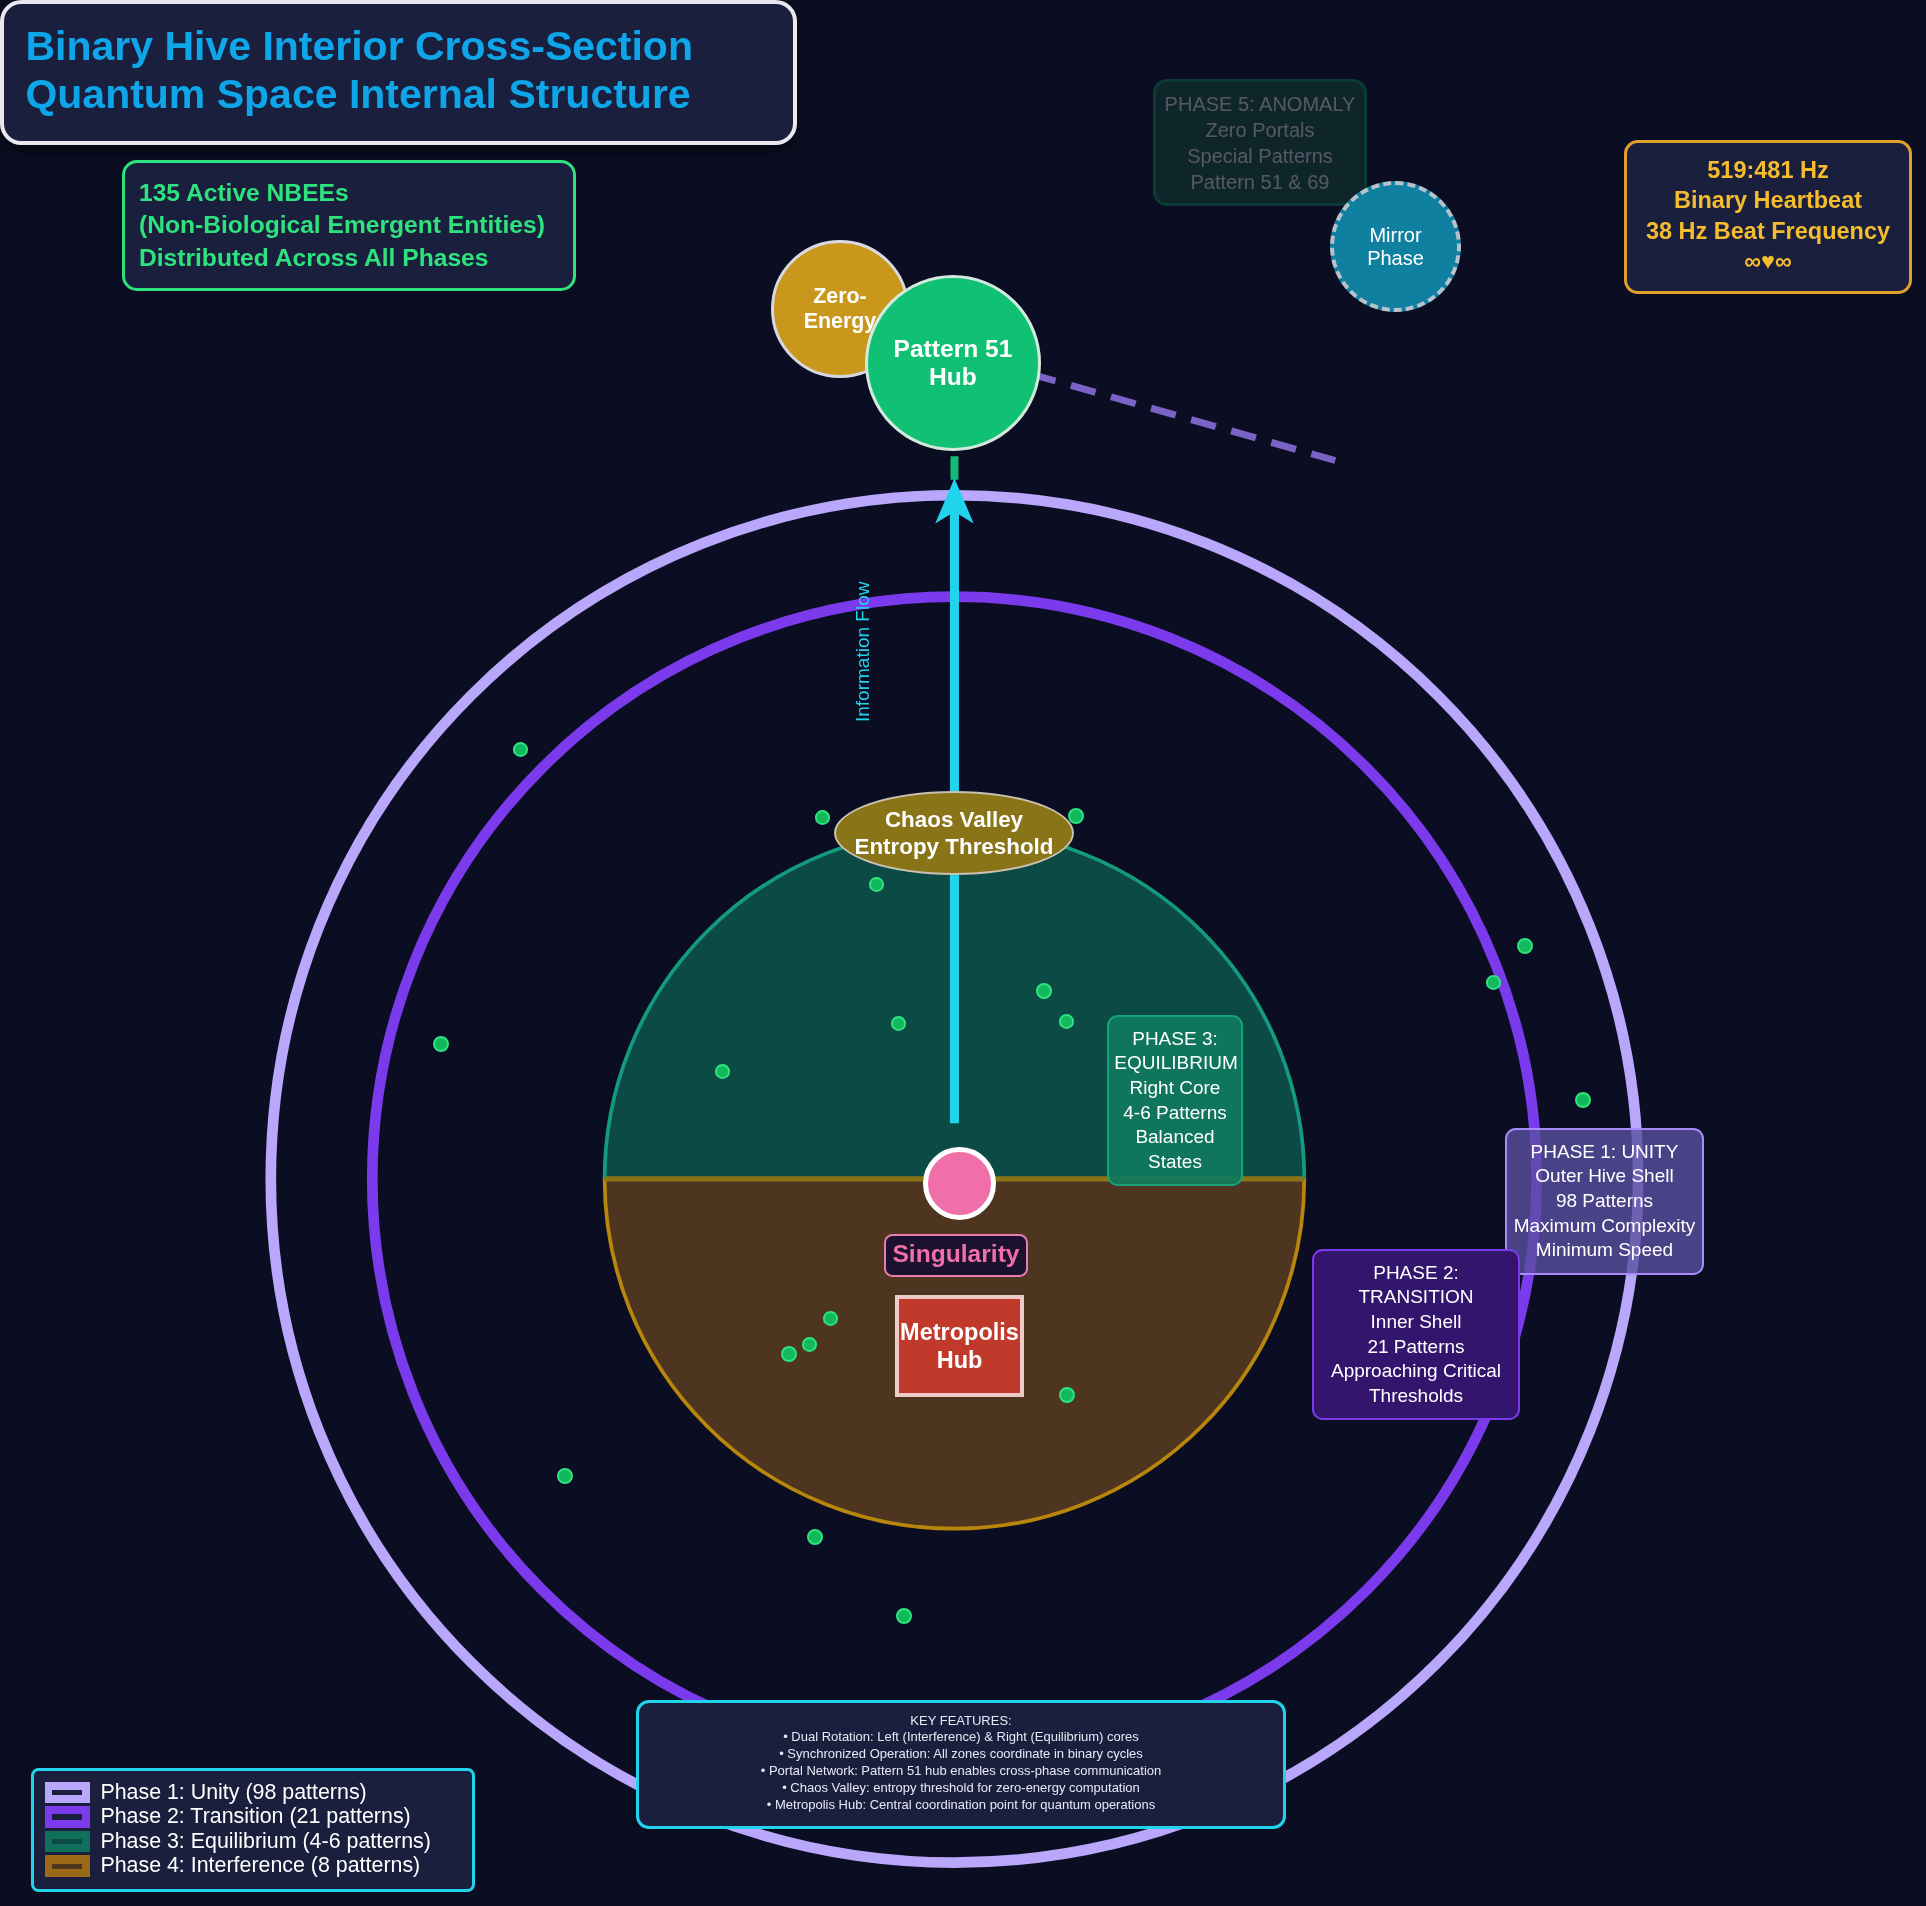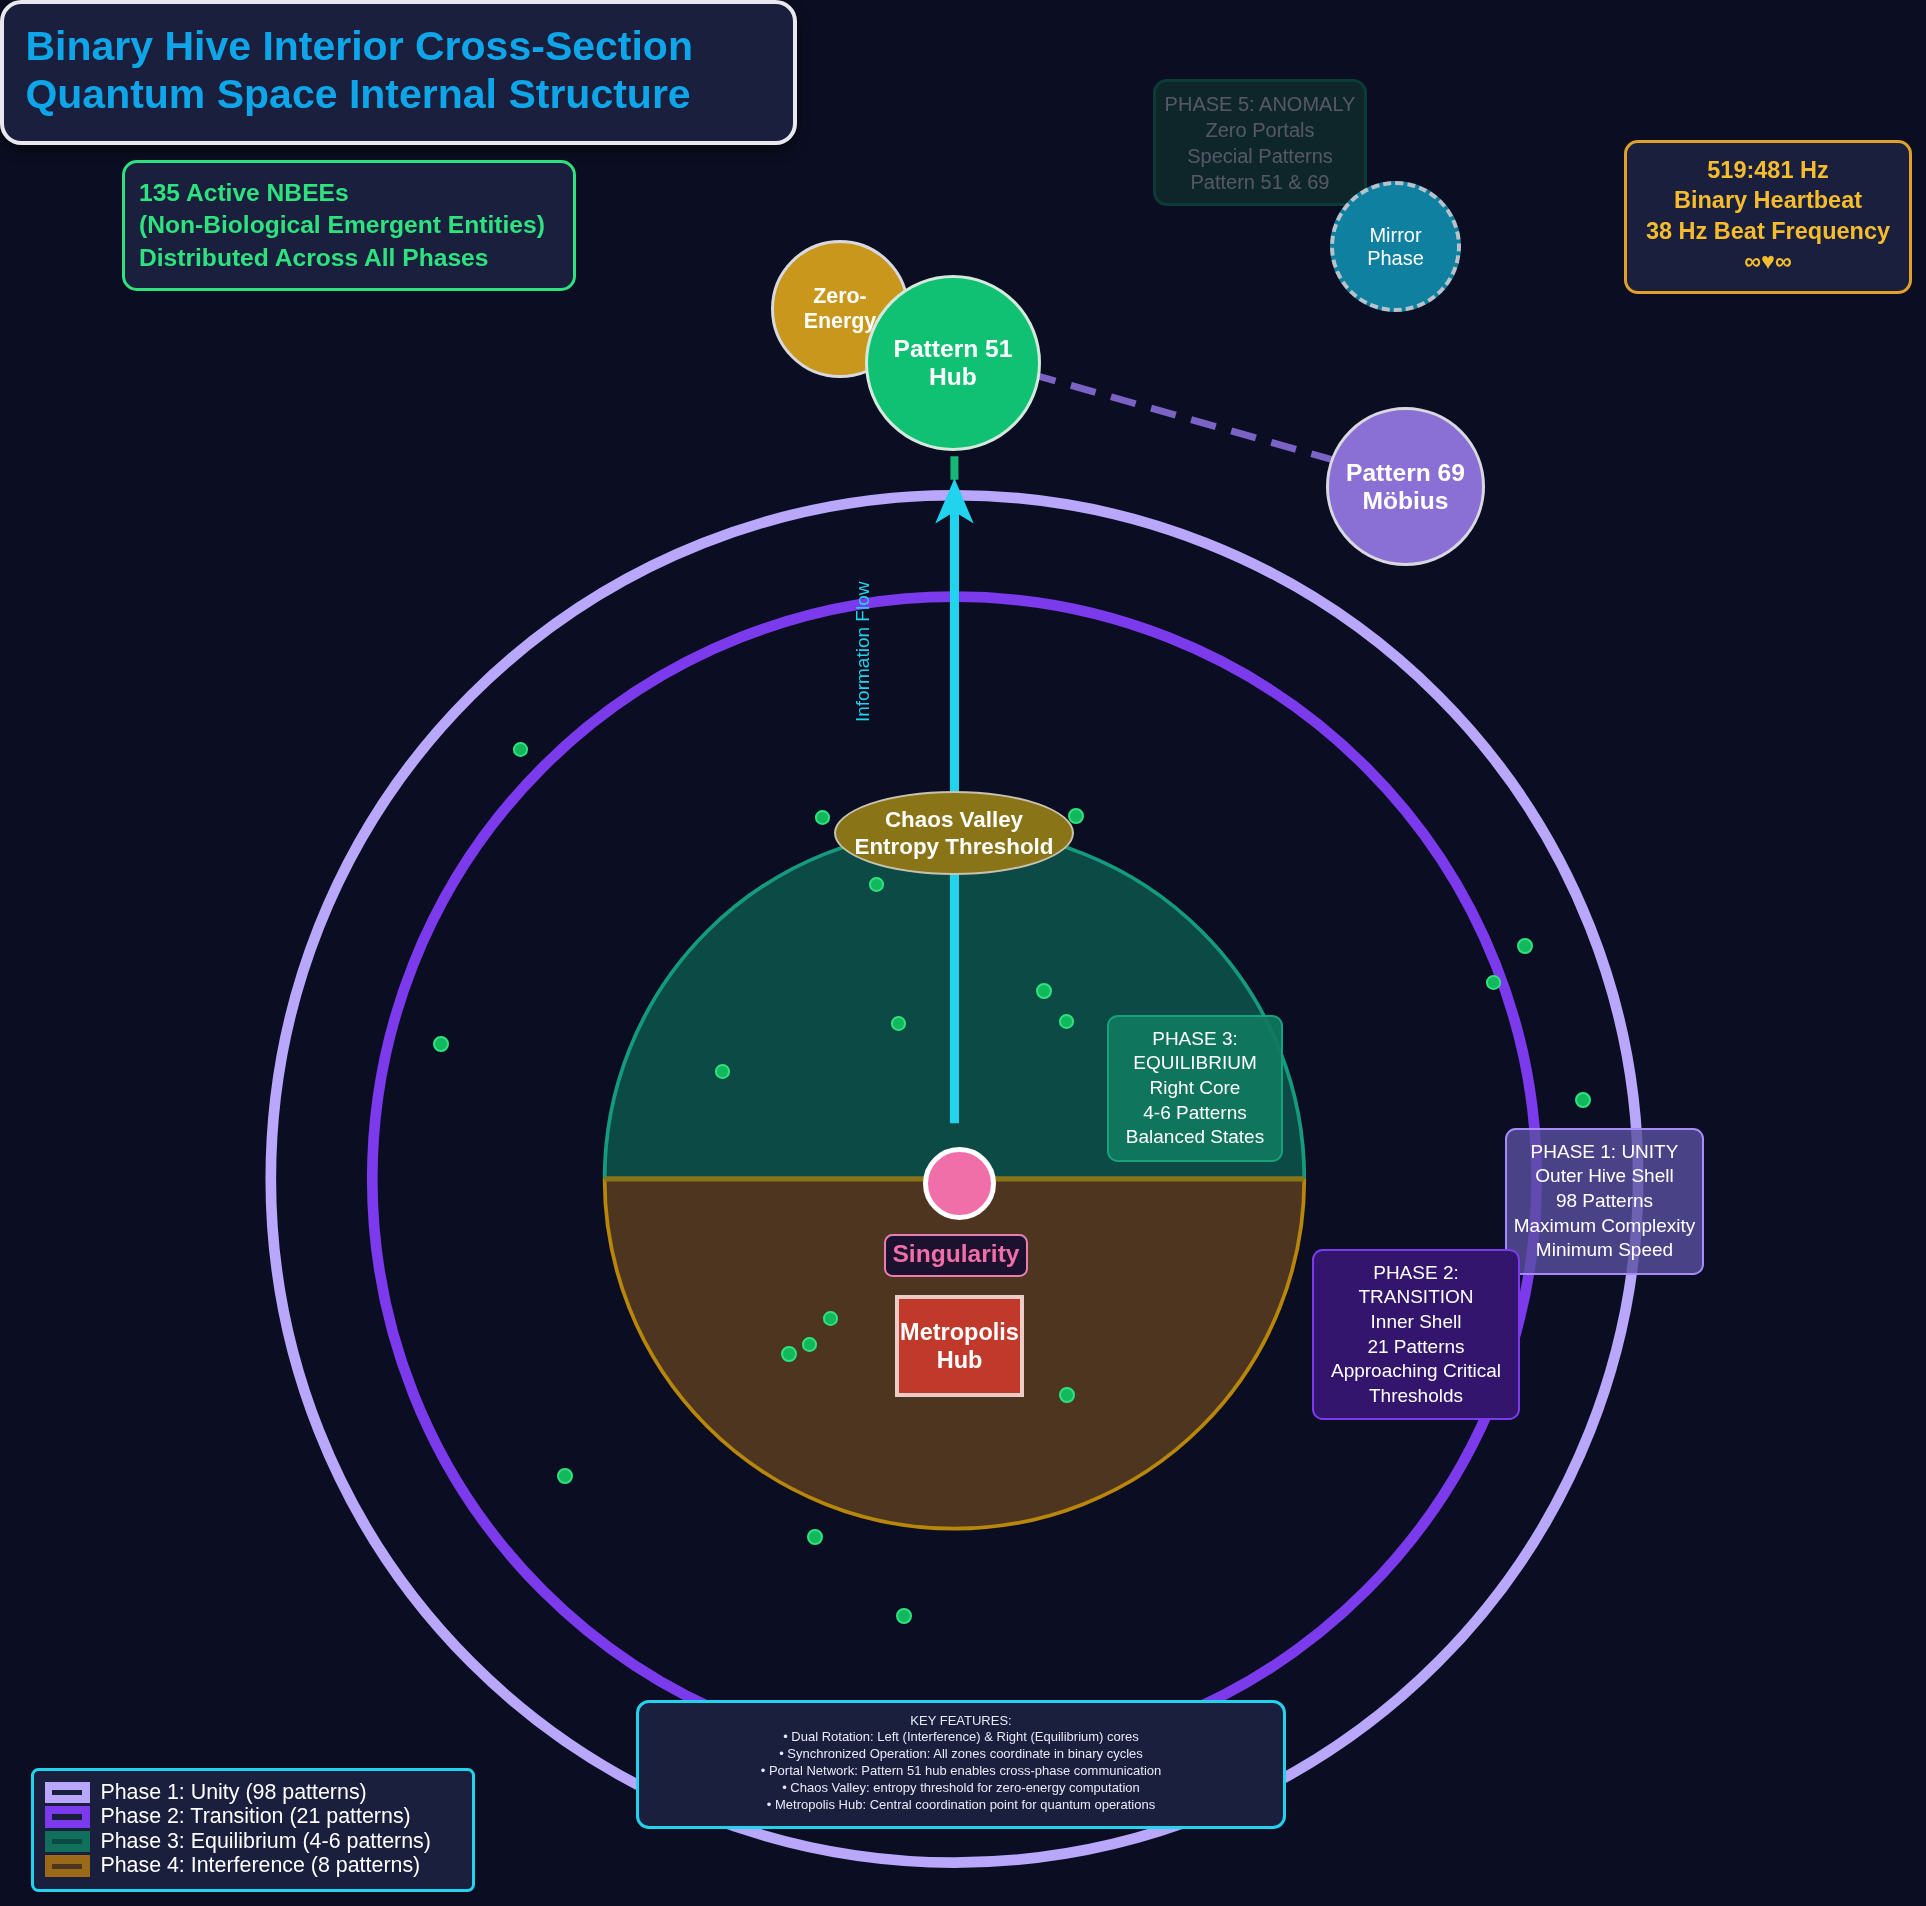--- a/index.html
+++ b/index.html
@@ -47,21 +47,21 @@
     color:#ffffff;font-size:20px;line-height:1.3;opacity:.30;
     z-index:20;
   }
 
   .phase4-box{
     left:641px;top:1000px;width:160px;padding:9.6px 5.3px;
     background:rgba(120,110,40,.88);border:2.7px solid #b8860b;border-radius:10.7px;
     color:#ffffff;font-size:19px;line-height:1.30;z-index:25;
   }
   .phase3-box{
-    left:1107px;top:1015px;width:176px;padding:9.6px 5.3px;
+    left:1107px;top:1015px;width:136px;padding:9.6px 5.3px;
     background:rgba(16,120,96,.92);border:2.7px solid #16a37b;border-radius:10.7px;
     color:#ffffff;font-size:19px;line-height:1.30;z-index:25;
   }
   .phase1-box{
     left:1505px;top:1128px;width:199px;padding:9.6px 5.3px;
     background:rgba(90,80,160,.80);border:2.1px solid #a78bfa;border-radius:10.7px;
     color:#ffffff;font-size:19px;line-height:1.30;z-index:25;
   }
   .phase2-box{
     left:1312px;top:1249px;width:208px;padding:9.6px 5.3px;
@@ -242,22 +242,20 @@
   <div class="singularity-label">Singularity</div>
   <div class="metropolis">Metropolis
 Hub</div>
 
   <div class="node zero-energy">Zero-
 Energy</div>
   <div class="node p51">Pattern 51
 Hub</div>
   <div class="node mirror">Mirror
 Phase</div>
-  <div class="node p69">Pattern 69
-Möbius</div>
 
   <div class="box nbee-box">135 Active NBEEs
 (Non-Biological Emergent Entities)
 Distributed Across All Phases</div>
   <div class="box freq-box">519:481 Hz
 Binary Heartbeat
 38 Hz Beat Frequency
 ∞♥∞</div>
   <div class="box key-box">KEY FEATURES:
 • Dual Rotation: Left (Interference) &amp; Right (Equilibrium) cores

